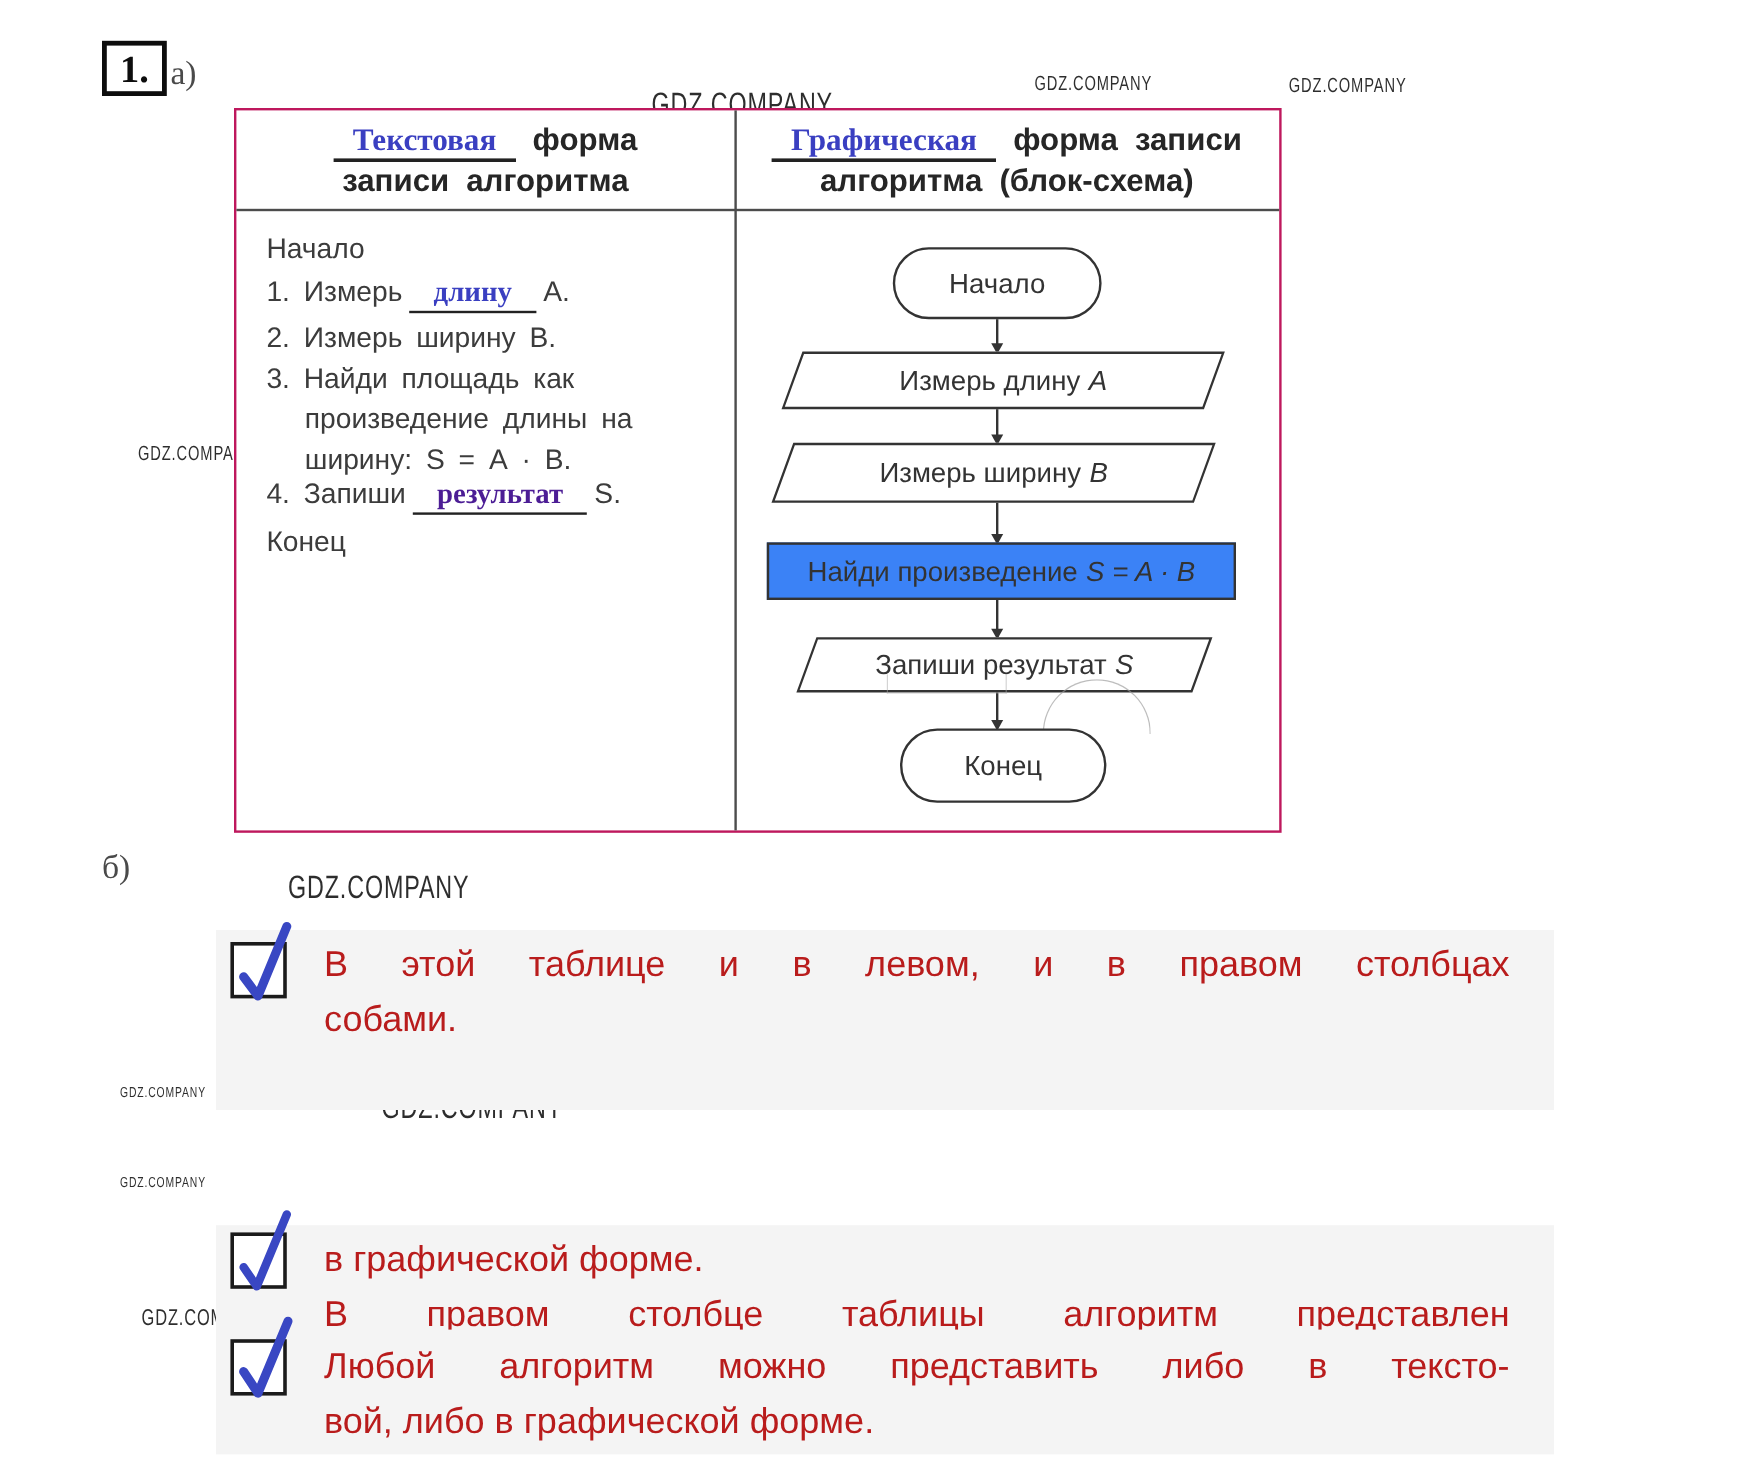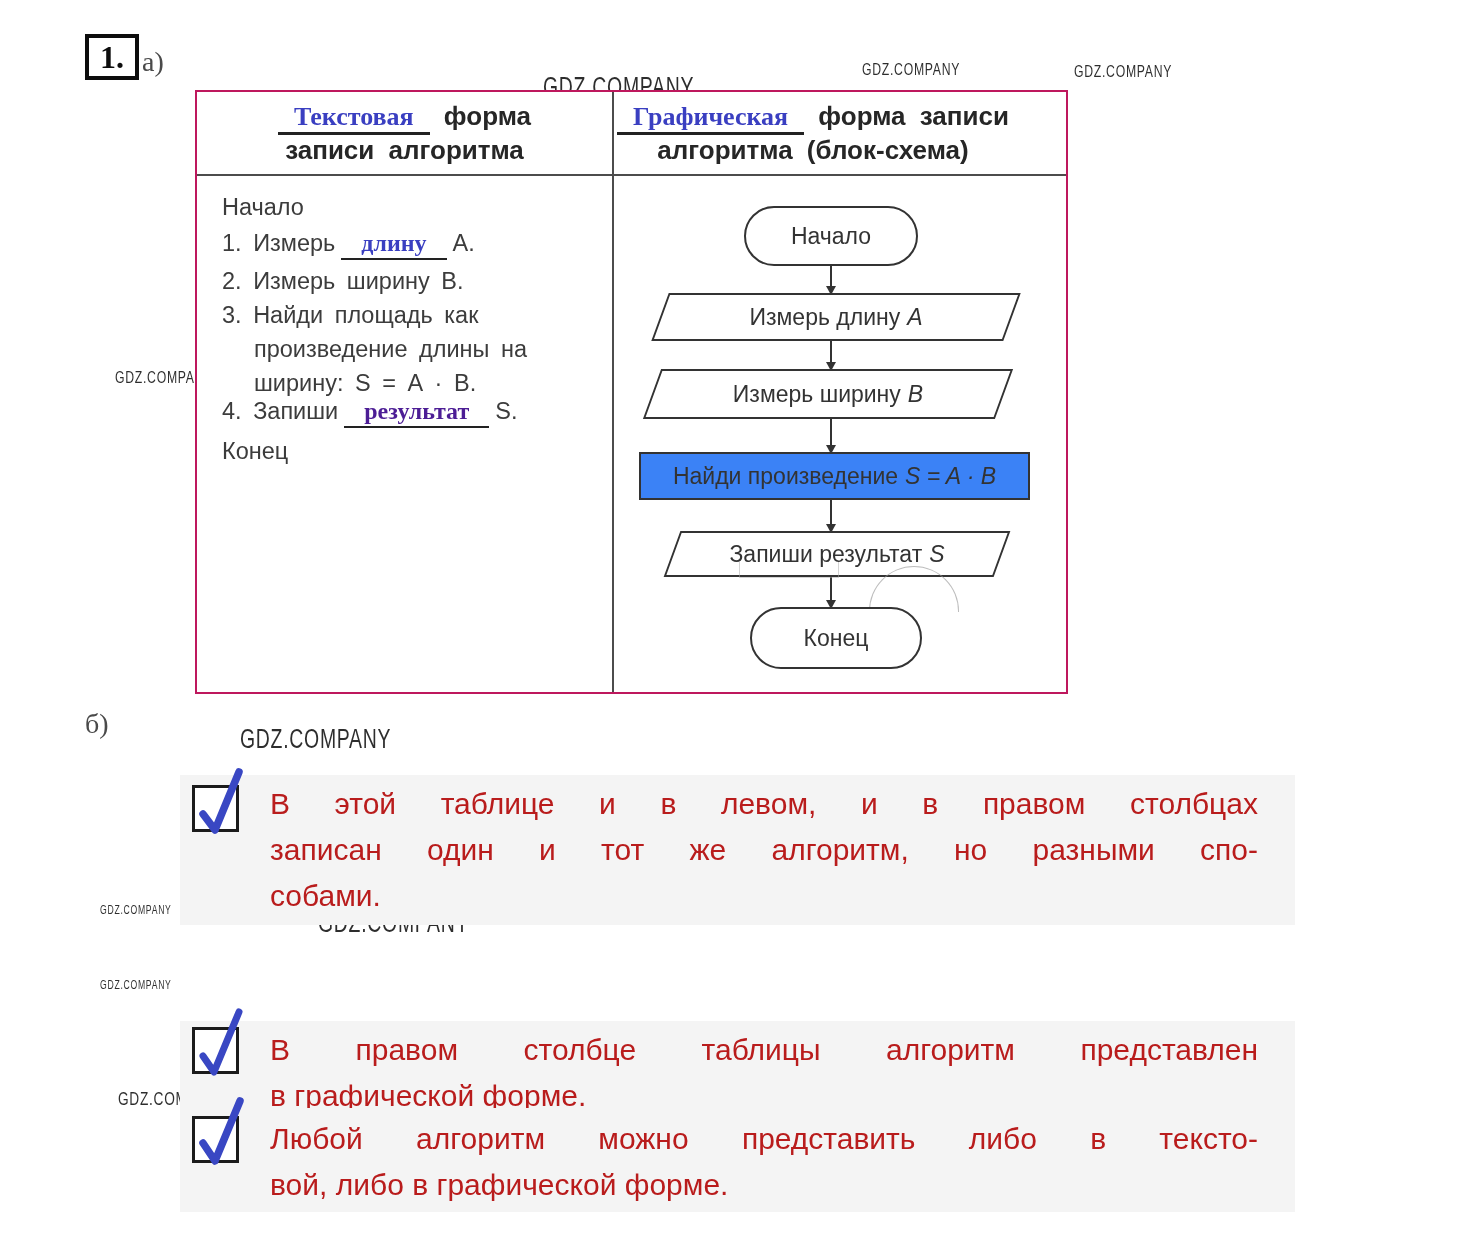--- a/index.html
+++ b/index.html
@@ -36,21 +36,21 @@
     border:2px solid #be185d; background:#fff;margin-left:20px;
   }
   .col-divider { position:absolute; left:415px; top:0; width:2px; height:100%; background:#4c4c4c; }
   .header-divider { position:absolute; left:0; top:82px; width:100%; height:2px; background:#4c4c4c; }
   .th {
     position:absolute; top:0; height:82px; display:flex; flex-direction:column;
     align-items:center; justify-content:center; gap:3px;
     font-weight:bold; font-size:26px; color:#262626; word-spacing:7px;
   }
   .th-left { left:0; width:415px; }
-  .th-right { left:413px; width:406px; }
+  .th-right { left:439px; width:406px; }
   .blank-serif {
     font-family:"Liberation Serif", serif; font-weight:bold;
     border-bottom:3px solid #222; padding:0 16px 1px 16px;
   }
 
   
   .ta-line { position:absolute; font-size:23.5px; color:#3c3c3c; word-spacing:5px; white-space:nowrap; }
   .inline-blank {
     font-family:"Liberation Serif", serif; font-weight:bold; font-size:24px;
     border-bottom:2.5px solid #222; padding:0 20px 2px 20px; margin:0 6px;text-align:right;
@@ -210,35 +210,34 @@
   </div>
 
   <div class="st-row" style="top:775px;height:150px">
     <div class="checkbox">
       <svg viewBox="0 0 52 76">
         <path d="M8 52 L20 68 L44 10" fill="none" stroke="#3947c3" stroke-width="7.5" stroke-linecap="round" stroke-linejoin="round"></path>
       </svg>
     </div>
     <div class="st-text">
       <div class="st-line just">В этой таблице и в левом, и в правом столбцах</div>
-      <div class="st-line just">записан один и тот же алгоритм, но разными спо-</div>
       <div class="st-line">собами.</div>
     </div>
   </div>
 
 
   <div class="st-row" style="top:1021px;height:88px">
     <div class="checkbox" style="top:6px">
       <svg viewBox="0 0 52 76">
         <path d="M8 52 L19 68 L44 8" fill="none" stroke="#3947c3" stroke-width="7" stroke-linecap="round" stroke-linejoin="round"></path>
       </svg>
     </div>
     <div class="st-text">
+      <div class="st-line">в графической форме.</div>
       <div class="st-line just">В правом столбце таблицы алгоритм представлен</div>
-      <div class="st-line">в графической форме.</div>
     </div>
   </div>
 
   <div class="st-row" style="top:1108px;height:104px">
     <div class="checkbox" style="top:8px">
       <svg viewBox="0 0 52 76">
         <path d="M8 50 L20 68 L45 8" fill="none" stroke="#3947c3" stroke-width="7.5" stroke-linecap="round" stroke-linejoin="round"></path>
       </svg>
     </div>
     <div class="st-text" style="top:8px">

